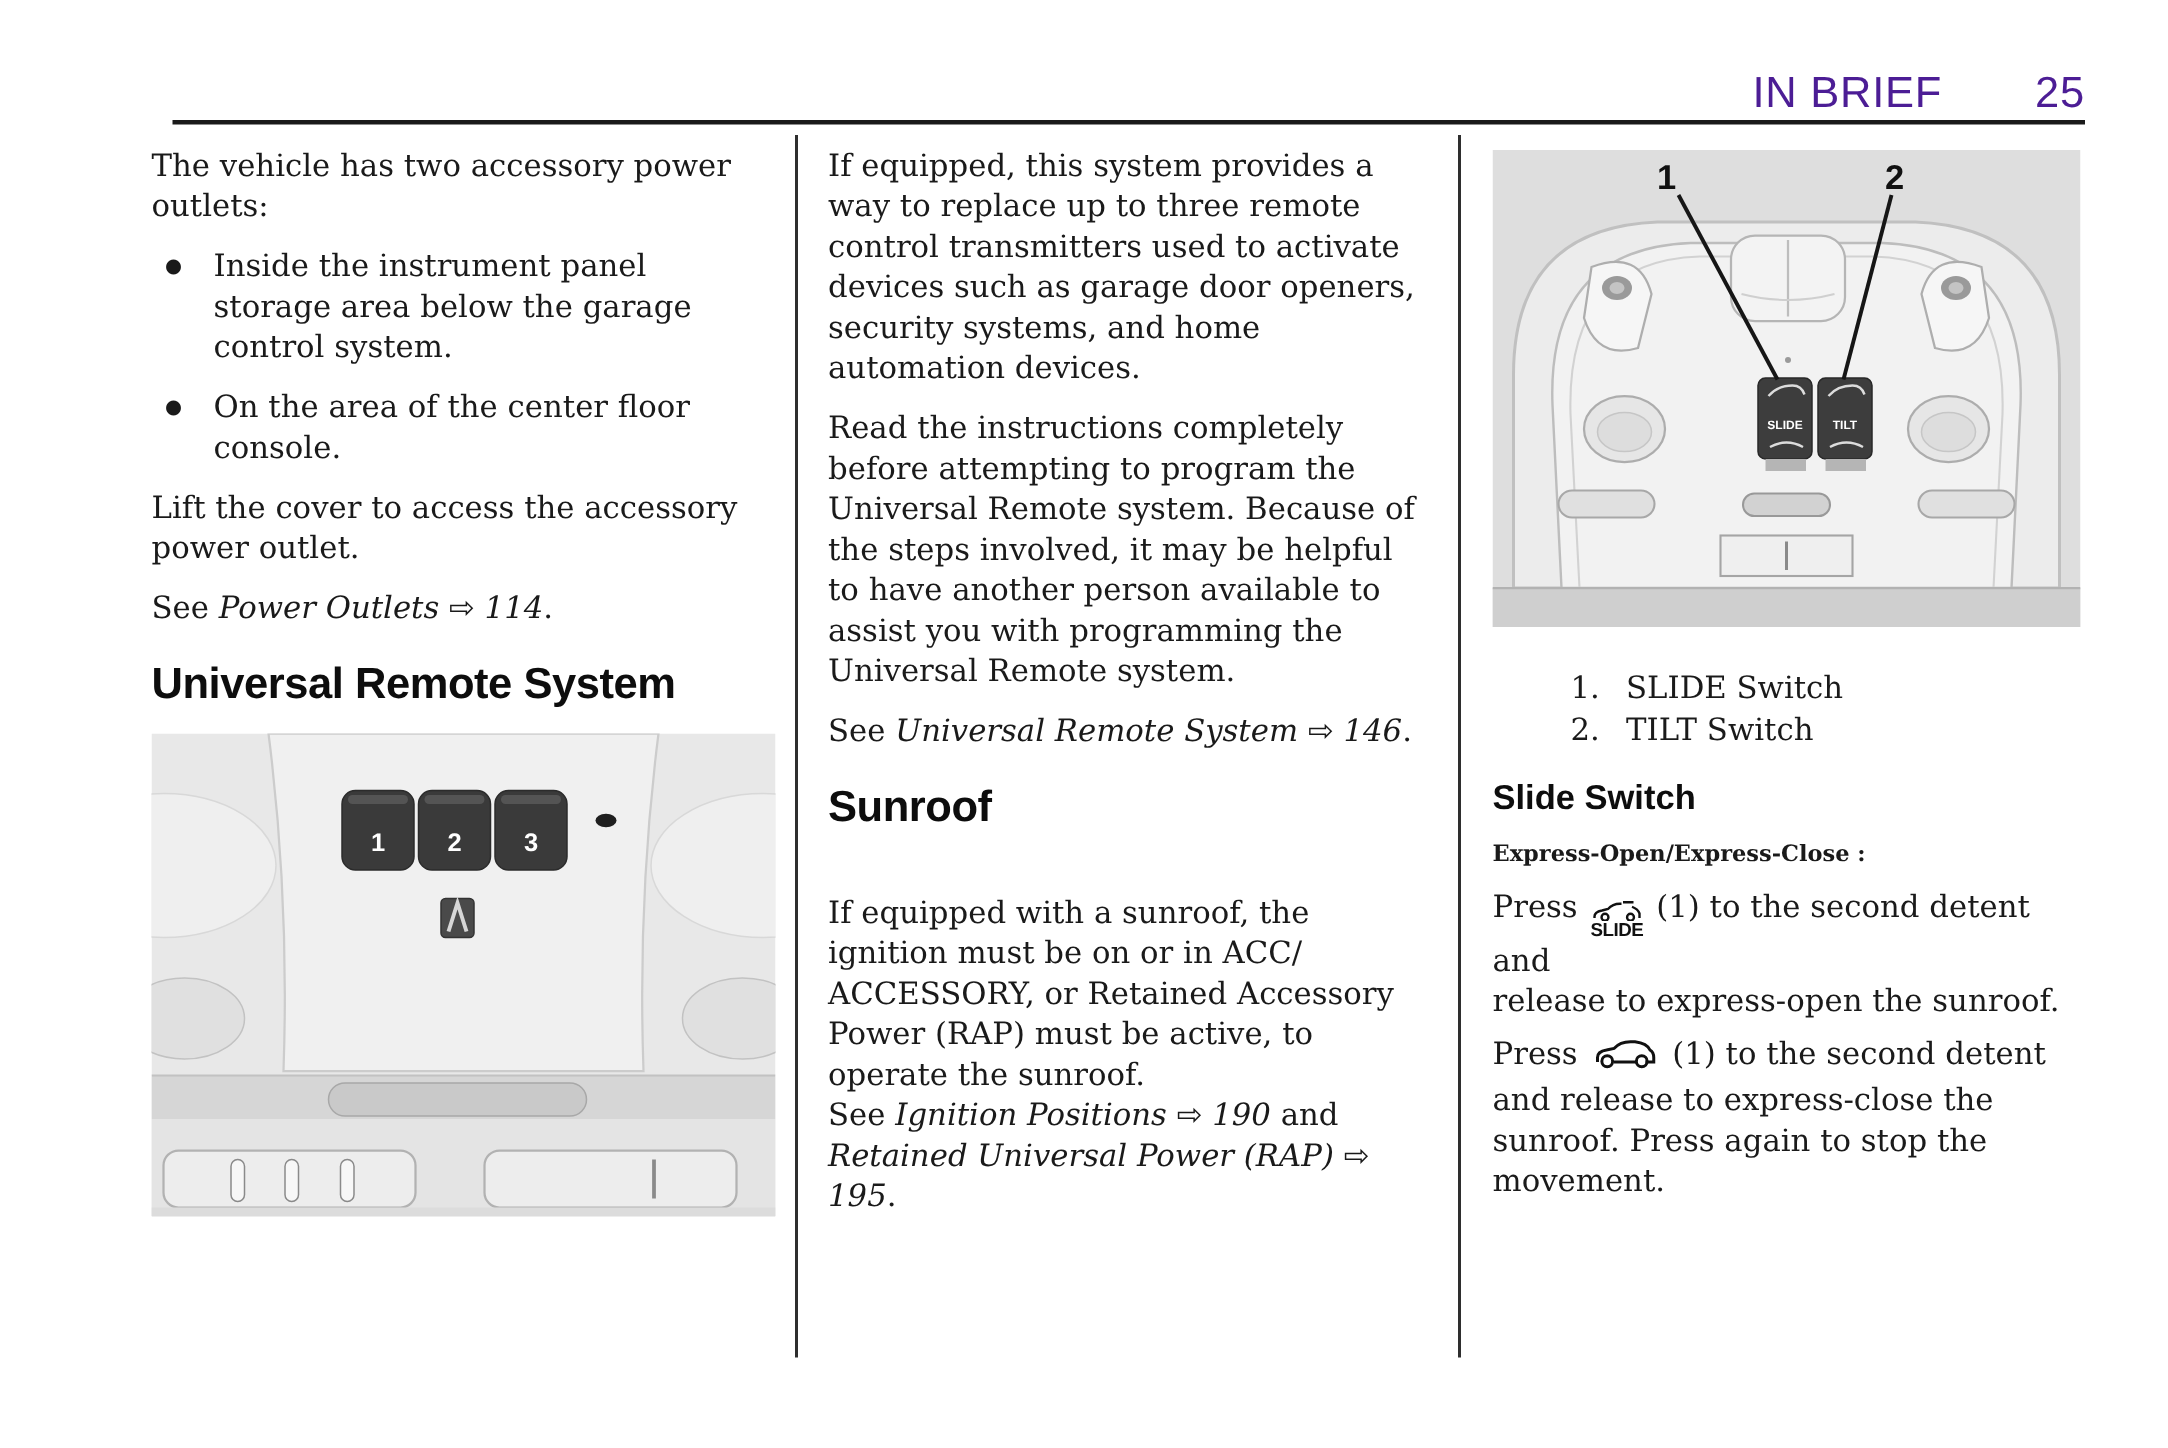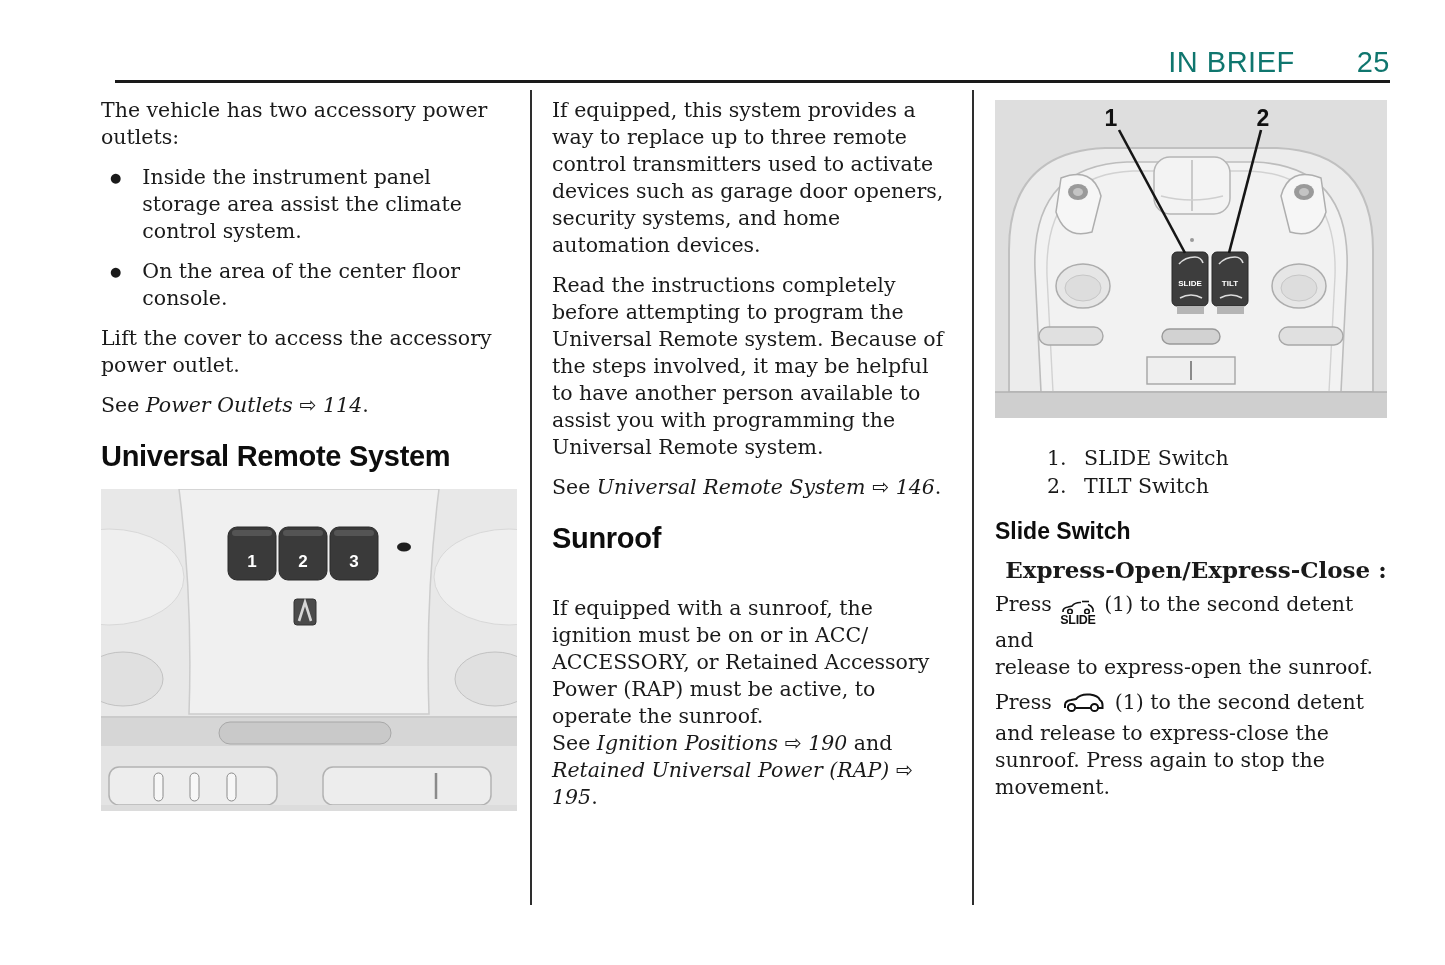--- a/index.html
+++ b/index.html
@@ -1,41 +1,41 @@
 <!DOCTYPE html>
 <html><head>
 <meta charset="utf-8">
 <style>
   html,body{margin:0;padding:0;background:#ffffff;}
   .page{position:relative;width:1445px;height:965px;background:#fff;overflow:hidden;
         font-family:"DejaVu Serif","Liberation Serif",serif;color:#1a1a1a;}
   
   .hdr{position:absolute;top:46px;right:55px;display:flex;align-items:baseline;gap:62px;
-       font-family:"Liberation Sans","DejaVu Sans",sans-serif;font-size:29px;color:#0f766e;letter-spacing:.5px;}
+       font-family:"Liberation Sans","DejaVu Sans",sans-serif;font-size:29px;color:#4c1d95;letter-spacing:.5px;}
   .hdr-rule{position:absolute;left:115px;top:80px;width:1275px;height:3px;background:#1a1a1a;}
   
   .vdiv{position:absolute;top:90px;width:2px;height:815px;background:#2e2e2e;}
   .vdiv.d1{left:530px;} .vdiv.d2{left:972px;}
   
   .col{position:absolute;top:97px;font-size:20.5px;line-height:27px;}
   .col1{left:101px;width:416px;}
   .col2{left:552px;width:408px;}
   .col3{left:995px;width:402px;}
   .para{margin:0 0 13px 0;white-space:pre-line;}
   .see{margin:0 0 13px 0;white-space:pre-line;}
   .it{font-style:italic;}
   .arw{font-family:"DejaVu Sans",sans-serif;font-style:normal;}
   .bullet-item{display:flex;margin:0 0 13px 0;}
   .bullet{flex:0 0 auto;font-size:13px;line-height:27px;margin:0 21px 0 9px;}
   .bullet-text{white-space:pre-line;}
   h1.sect{font-family:"Liberation Sans","DejaVu Sans",sans-serif;font-weight:700;
           font-size:29px;letter-spacing:-.3px;color:#0d0d0d;margin:20px 0 16px 0;line-height:34px;}
   h2.sub{font-family:"Liberation Sans","DejaVu Sans",sans-serif;font-weight:700;
          font-size:23px;color:#0d0d0d;margin:17px 0 11px 0;line-height:28px;}
-  .express{font-weight:700;font-size:23px;margin:0 0 8px 0;text-align:center;}
+  .express{font-weight:700;font-size:15px;margin:0 0 8px 0;}
   figure{margin:0;}
   .fig1{margin-top:3px;}
   .fig2{margin:3px 0 19px 0;}
   .numlist{margin:0 0 4px 52px;}
   .numrow{display:flex;line-height:28px;}
   .num{flex:0 0 37px;}
   .icon-stack{display:inline-flex;flex-direction:column;align-items:center;
               vertical-align:-3px;line-height:1;margin:0 2px;}
   .icon-stack .cap{font-family:"Liberation Sans","DejaVu Sans",sans-serif;font-weight:700;
                    font-size:12.5px;letter-spacing:-.3px;color:#111;}
@@ -56,21 +56,21 @@
   <div class="vdiv d1"></div>
   <div class="vdiv d2"></div>
 
   <div class="col col1">
     <p class="para">The vehicle has two accessory power
 outlets:</p>
 
     <div class="bullet-item">
       <span class="bullet">●</span>
       <div class="bullet-text">Inside the instrument panel
-storage area assist the climate
+storage area below the garage
 control system.</div>
     </div>
     <div class="bullet-item">
       <span class="bullet">●</span>
       <div class="bullet-text">On the area of the center floor
 console.</div>
     </div>
 
     <p class="para">Lift the cover to access the accessory
 power outlet.</p>

